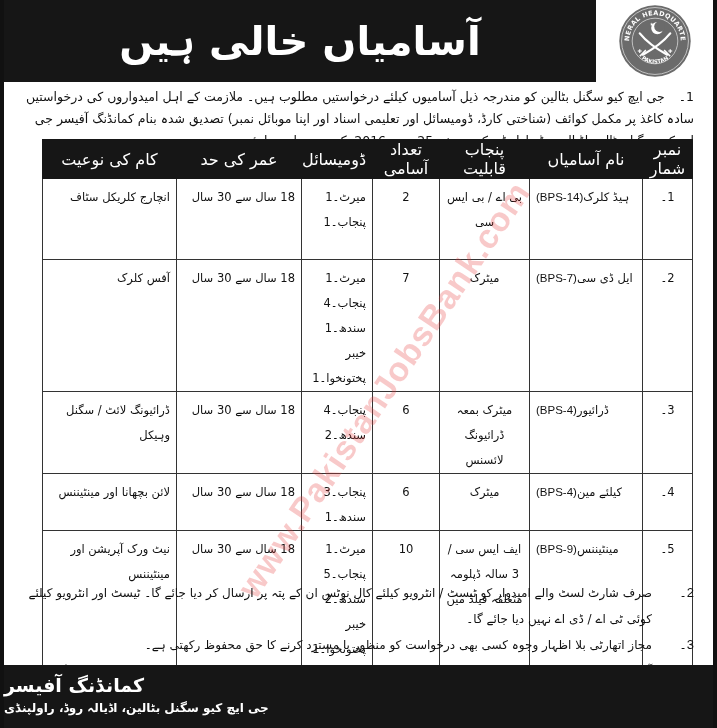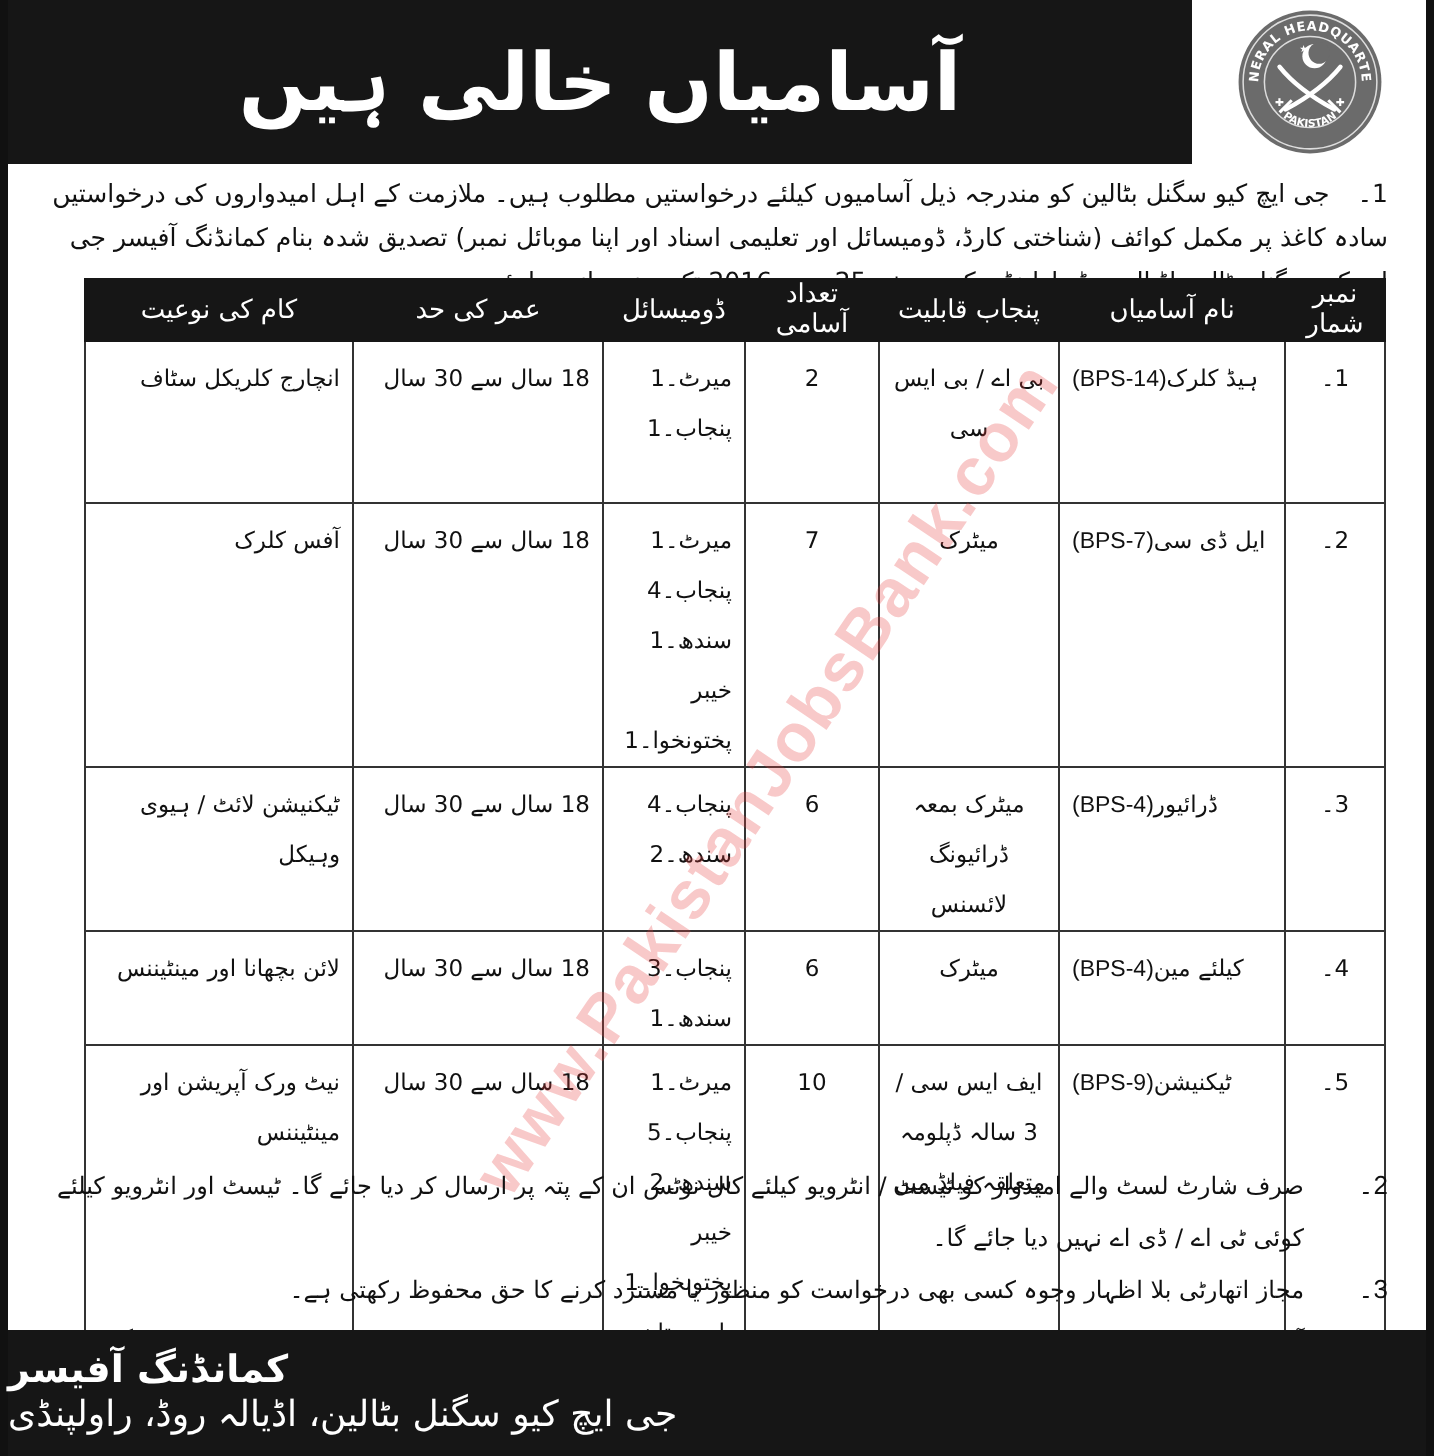--- a/index.html
+++ b/index.html
@@ -41,21 +41,21 @@
   .para1 .num { margin-left: 10px; }
 
   
   .jobs-table {
     position: absolute; left: 38px; top: 139px; width: 650px;
     border-collapse: collapse; direction: rtl; font-size: 11.5px;
     table-layout: fixed;
   }
   .jobs-table th {
     background: #161616; color: #fff; font-weight: normal; height: 31px;
-    font-size: 13px; border: 1px solid #161616; padding: 0 6px;
+    font-size: 16px; border: 1px solid #161616; padding: 0 6px;
   }
   .jobs-table td {
     border: 1px solid #333; vertical-align: top; padding: 6px 6px 0 6px;
     line-height: 25px;
   }
   .jobs-table td.c-sr { text-align: center; }
   .jobs-table td.c-post { text-align: left; }
   .jobs-table td.c-qual { text-align: center; }
   .jobs-table td.c-cnt { text-align: center; }
   .jobs-table td.c-dom { text-align: right; }
@@ -82,21 +82,21 @@
   .note-num { width: 42px; flex: 0 0 42px; text-align: right; font-family: "Liberation Sans", sans-serif; font-size: 13px; }
   .note-label { width: 42px; flex: 0 0 42px; font-weight: bold; font-size: 14px; }
   .note-text { flex: 1; }
 
   
   .footer {
     position: absolute; left: 0; top: 665px; width: 709px; height: 69px;
     background: #161616; color: #fff; text-align: left; direction: rtl;
   }
   .footer-title { font-size: 19px; font-weight: bold; margin-top: 8px; line-height: 24px; }
-  .footer-addr { font-size: 18px; line-height: 22px; }
+  .footer-addr { font-size: 12px; line-height: 22px; font-weight: bold; }
 </style>
 </head>
 <body>
 
 <div class="page">
 
   <div class="banner">
     <div class="banner-black"></div>
     <div class="banner-title">آسامیاں خالی ہیں</div>
     <div class="logo-box">
@@ -193,42 +193,42 @@
         <td class="c-post">
           <span>ڈرائیور</span><span class="bps">(BPS-4)</span>
         </td>
         <td class="c-qual">میٹرک بمعہ ڈرائیونگ لائسنس</td>
         <td class="c-cnt">6</td>
         <td class="c-dom">
           <span class="dom-line">پنجاب۔4</span>
           <span class="dom-line">سندھ۔2</span>
         </td>
         <td class="c-age">18 سال سے 30 سال</td>
-        <td class="c-duty">ٹیکنیشن لائٹ / ہیوی وہیکل</td>
+        <td class="c-duty">ڈرائیونگ لائٹ / سگنل وہیکل</td>
       </tr>
 
       <tr style="height:50px">
         <td class="c-sr">4۔</td>
         <td class="c-post">
           <span>کیلئے مین</span><span class="bps">(BPS-4)</span>
         </td>
         <td class="c-qual">میٹرک</td>
         <td class="c-cnt">6</td>
         <td class="c-dom">
           <span class="dom-line">پنجاب۔3</span>
           <span class="dom-line">سندھ۔1</span>
         </td>
         <td class="c-age">18 سال سے 30 سال</td>
         <td class="c-duty">لائن بچھانا اور مینٹیننس</td>
       </tr>
 
       <tr style="height:144px">
         <td class="c-sr">5۔</td>
         <td class="c-post">
-          <span>ٹیکنیشن</span><span class="bps">(BPS-9)</span>
+          <span>مینٹیننس</span><span class="bps">(BPS-9)</span>
         </td>
         <td class="c-qual">ایف ایس سی / 3 سالہ ڈپلومہ متعلقہ فیلڈ میں</td>
         <td class="c-cnt">10</td>
         <td class="c-dom">
           <span class="dom-line">میرٹ۔1</span>
           <span class="dom-line">پنجاب۔5</span>
           <span class="dom-line">سندھ۔2</span>
           <span class="dom-line">خیبر پختونخوا۔1</span>
           <span class="dom-line">بلوچستان۔1</span>
         </td>

